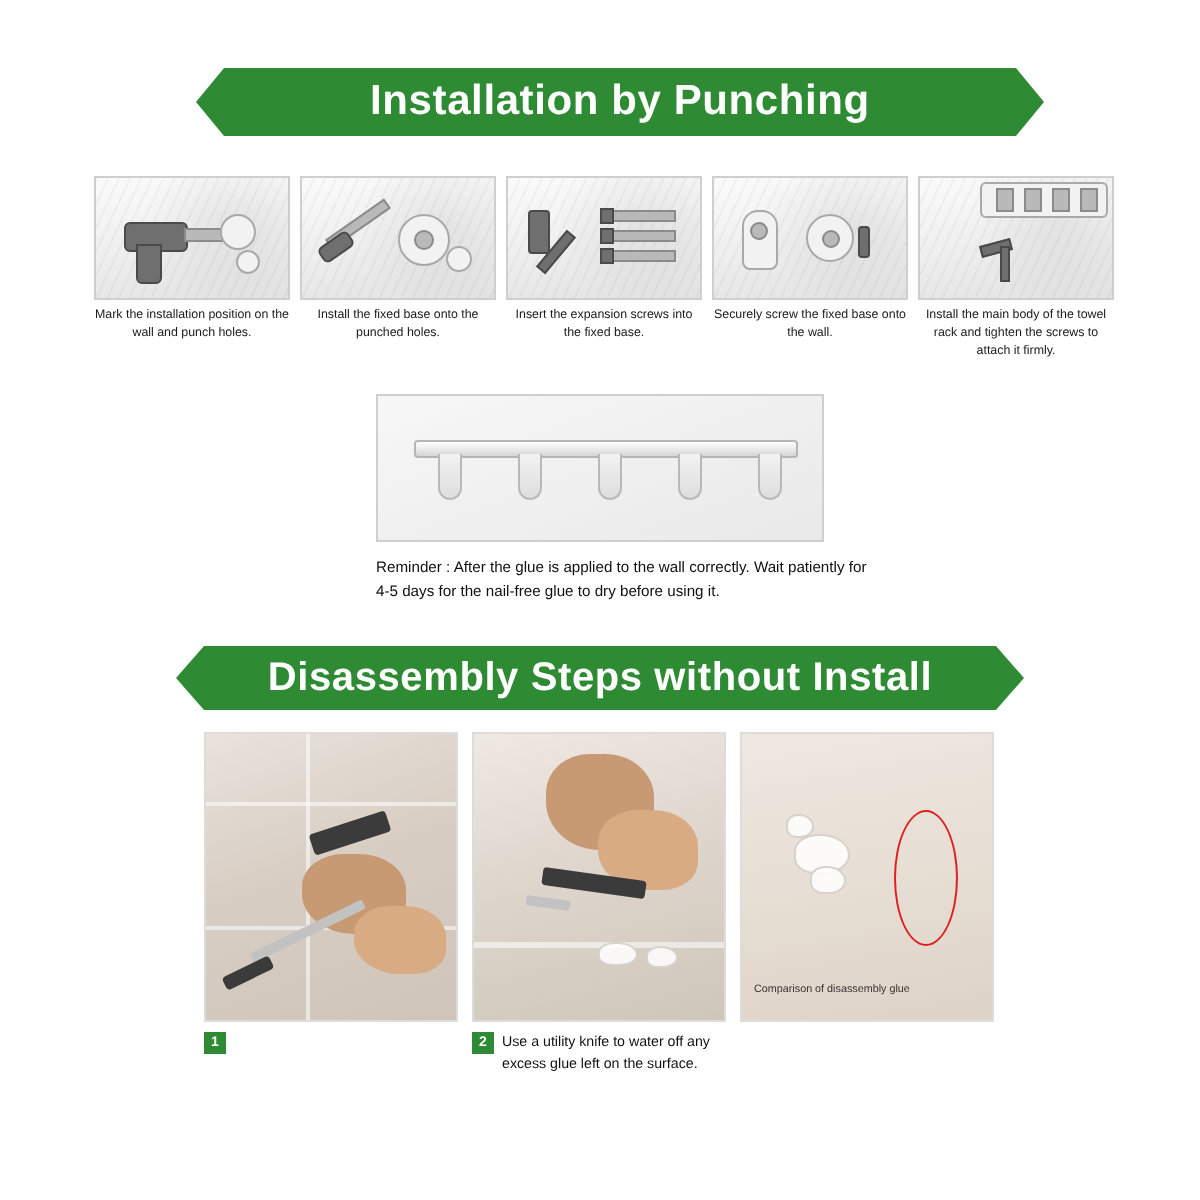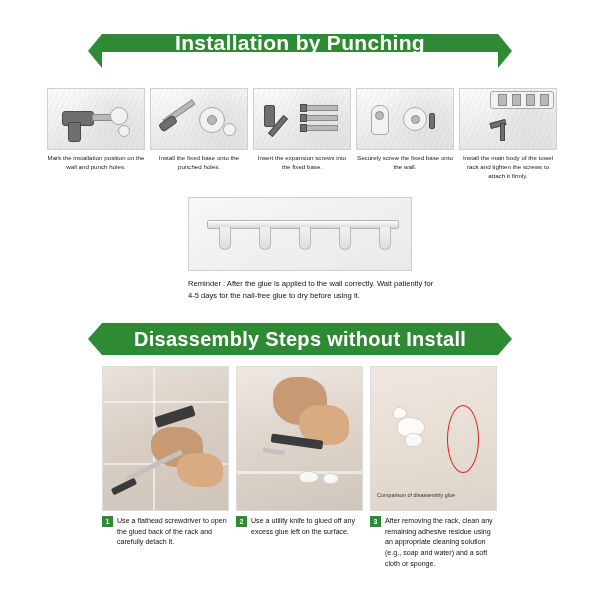--- a/index.html
+++ b/index.html
@@ -26,24 +26,24 @@
     position: absolute;
     display: flex;
     align-items: center;
     justify-content: center;
     background: #2e8b34;
     color: #ffffff;
     font-weight: bold;
     letter-spacing: 0.3px;
   }
   .banner.b1 {
-    left: 102px;
+    left: 112px;
     top: 34px;
     width: 396px;
-    height: 18px;
+    height: 34px;
     font-size: 21px;
   }
   .banner.b2 {
     left: 102px;
     top: 323px;
     width: 396px;
     height: 32px;
     font-size: 20px;
   }
   .banner .arrow-left {
@@ -365,49 +365,44 @@
         <div class="tile-line" style="left:0; top:96px; width:127px; height:2px;"></div>
         <div class="tile-line" style="left:50px; top:0; width:2px; height:145px;"></div>
         <div class="skin" style="left:48px; top:60px; width:52px; height:40px;"></div>
         <div class="skin skin2" style="left:74px; top:86px; width:46px; height:34px;"></div>
         <div class="tool-dark" style="left:52px; top:44px; width:40px; height:11px; transform:rotate(-18deg);"></div>
         <div class="tool-steel" style="left:20px; top:96px; width:62px; height:5px; transform:rotate(-26deg);"></div>
         <div class="tool-dark" style="left:8px; top:116px; width:26px; height:7px; transform:rotate(-26deg);"></div>
       </div>
       <div class="caption-row">
         <div class="num-badge">1</div>
-        <div class="caption-text">Use a flathead screwdriver to open the glued back of the rack and carefully detach it.</div>
       </div>
     </div>
 
     <div class="photo-col">
       <div class="photo p2">
         <div class="tile-line" style="left:0; top:104px; width:127px; height:3px;"></div>
         <div class="skin" style="left:36px; top:10px; width:54px; height:48px;"></div>
         <div class="skin skin2" style="left:62px; top:38px; width:50px; height:40px;"></div>
         <div class="tool-dark" style="left:34px; top:70px; width:52px; height:9px; transform:rotate(8deg);"></div>
         <div class="tool-steel" style="left:26px; top:82px; width:22px; height:5px; transform:rotate(8deg);"></div>
         <div class="glue-blob" style="left:62px; top:104px; width:18px; height:10px;"></div>
         <div class="glue-blob" style="left:86px; top:106px; width:14px; height:9px;"></div>
       </div>
       <div class="caption-row">
         <div class="num-badge">2</div>
-        <div class="caption-text">Use a utility knife to glued off any excess glue left on the surface.</div>
+        <div class="caption-text">Use a utility knife to water off any excess glue left on the surface.</div>
       </div>
     </div>
 
     <div class="photo-col">
       <div class="photo p3">
         <div class="glue-blob" style="left:26px; top:50px; width:26px; height:18px;"></div>
         <div class="glue-blob" style="left:34px; top:66px; width:16px; height:12px;"></div>
         <div class="glue-blob" style="left:22px; top:40px; width:12px; height:10px;"></div>
         <div class="red-oval" style="left:76px; top:38px; width:30px; height:66px;"></div>
         <div class="photo-label">Comparison of disassembly glue</div>
       </div>
-      <div class="caption-row">
-        <div class="num-badge">3</div>
-        <div class="caption-text">After removing the rack, clean any remaining adhesive residue using an appropriate cleaning solution (e.g., soap and water) and a soft cloth or sponge.</div>
-      </div>
     </div>
 
   </div>
 
 </div>
 
 </body></html>

